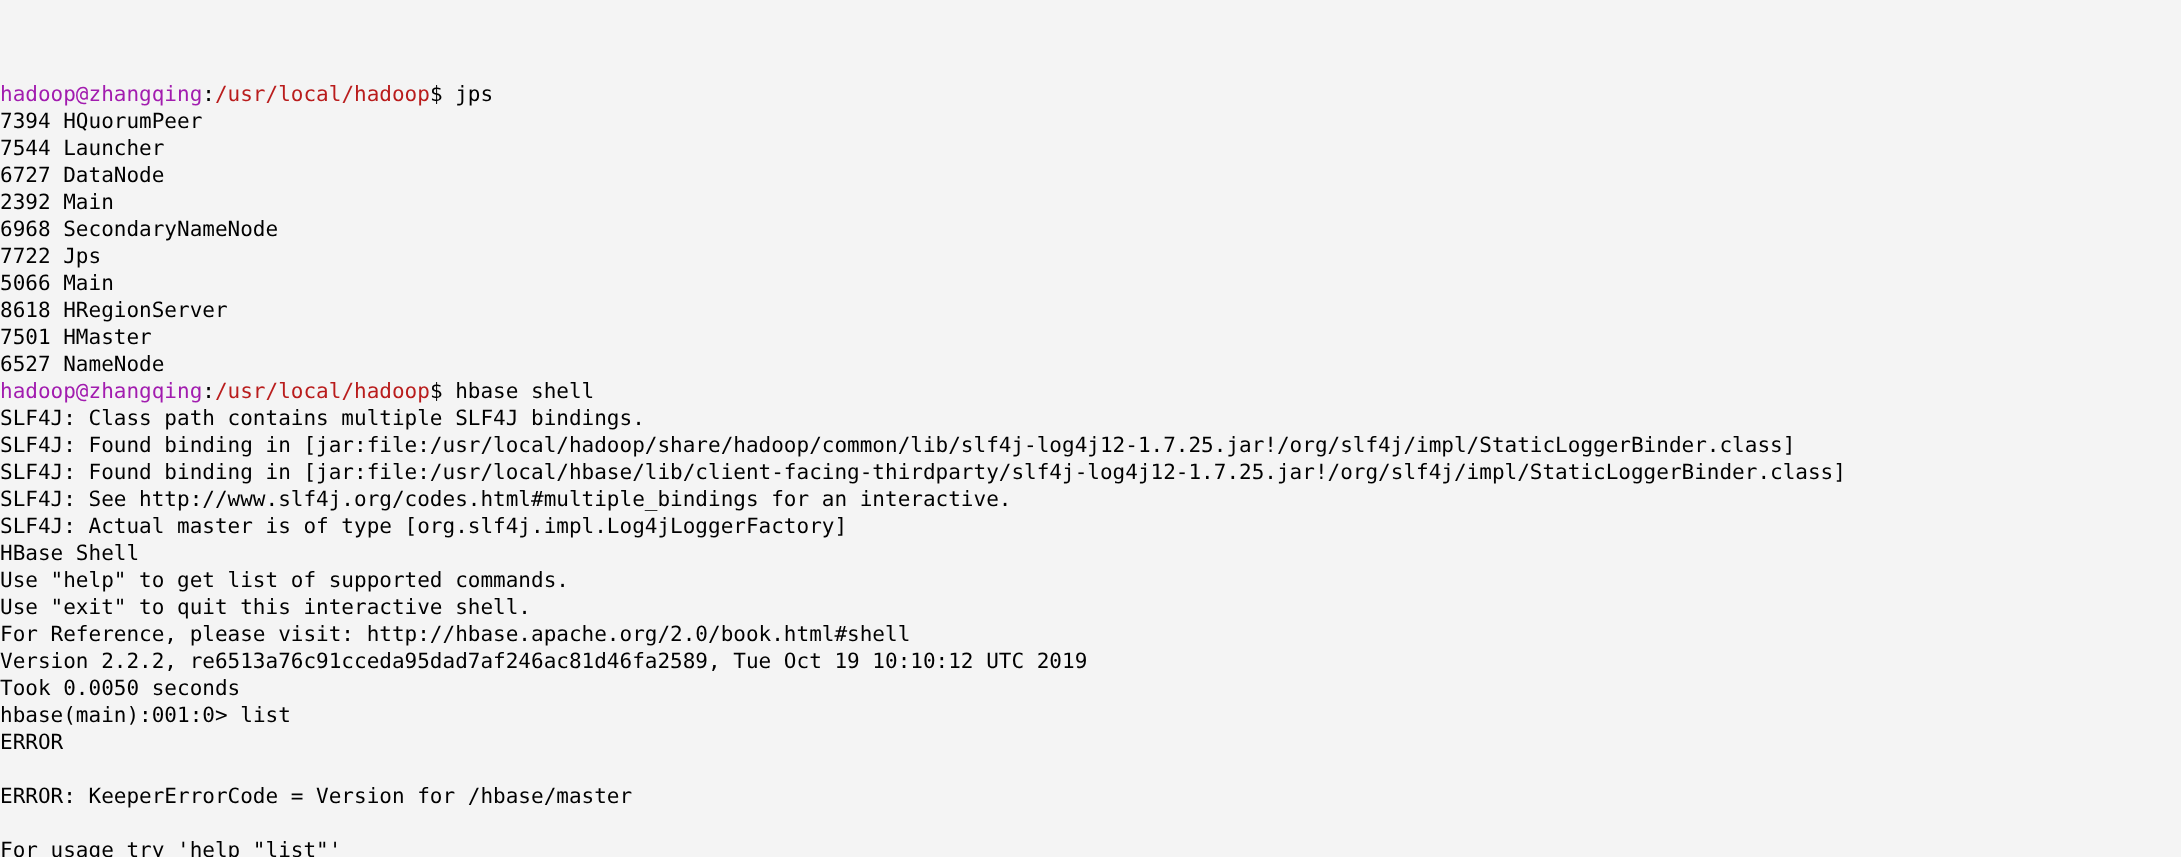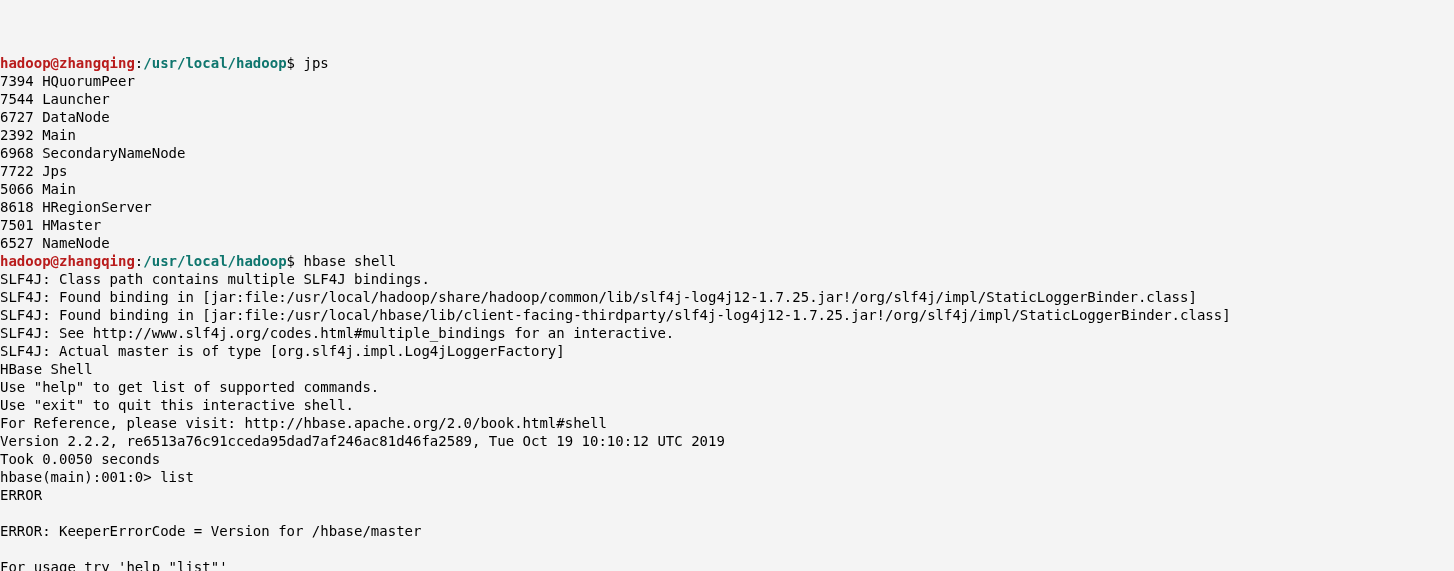--- a/index.html
+++ b/index.html
@@ -8,22 +8,22 @@
       background: #f4f4f4;
       font-family: "DejaVu Sans Mono", "Courier New", monospace;
       font-size: 14px;
       line-height: 18px;
       color: #000;
       white-space: pre;
     }
     .terminal {
       padding: 0;
     }
-    .user { color: #b91c1c; font-weight: bold; }
-    .path { color: #0f766e; font-weight: bold; }
+    .user { color: #a21caf; font-weight: normal; }
+    .path { color: #b91c1c; font-weight: normal; }
   </style>
 </head>
 <body>
 
 
 <div class="terminal"><span class="user">hadoop@zhangqing</span><span>:</span><span class="path">/usr/local/hadoop</span><span>$ </span><span>jps</span>
 <span>7394 HQuorumPeer</span>
 <span>7544 Launcher</span>
 <span>6727 DataNode</span>
 <span>2392 Main</span>

